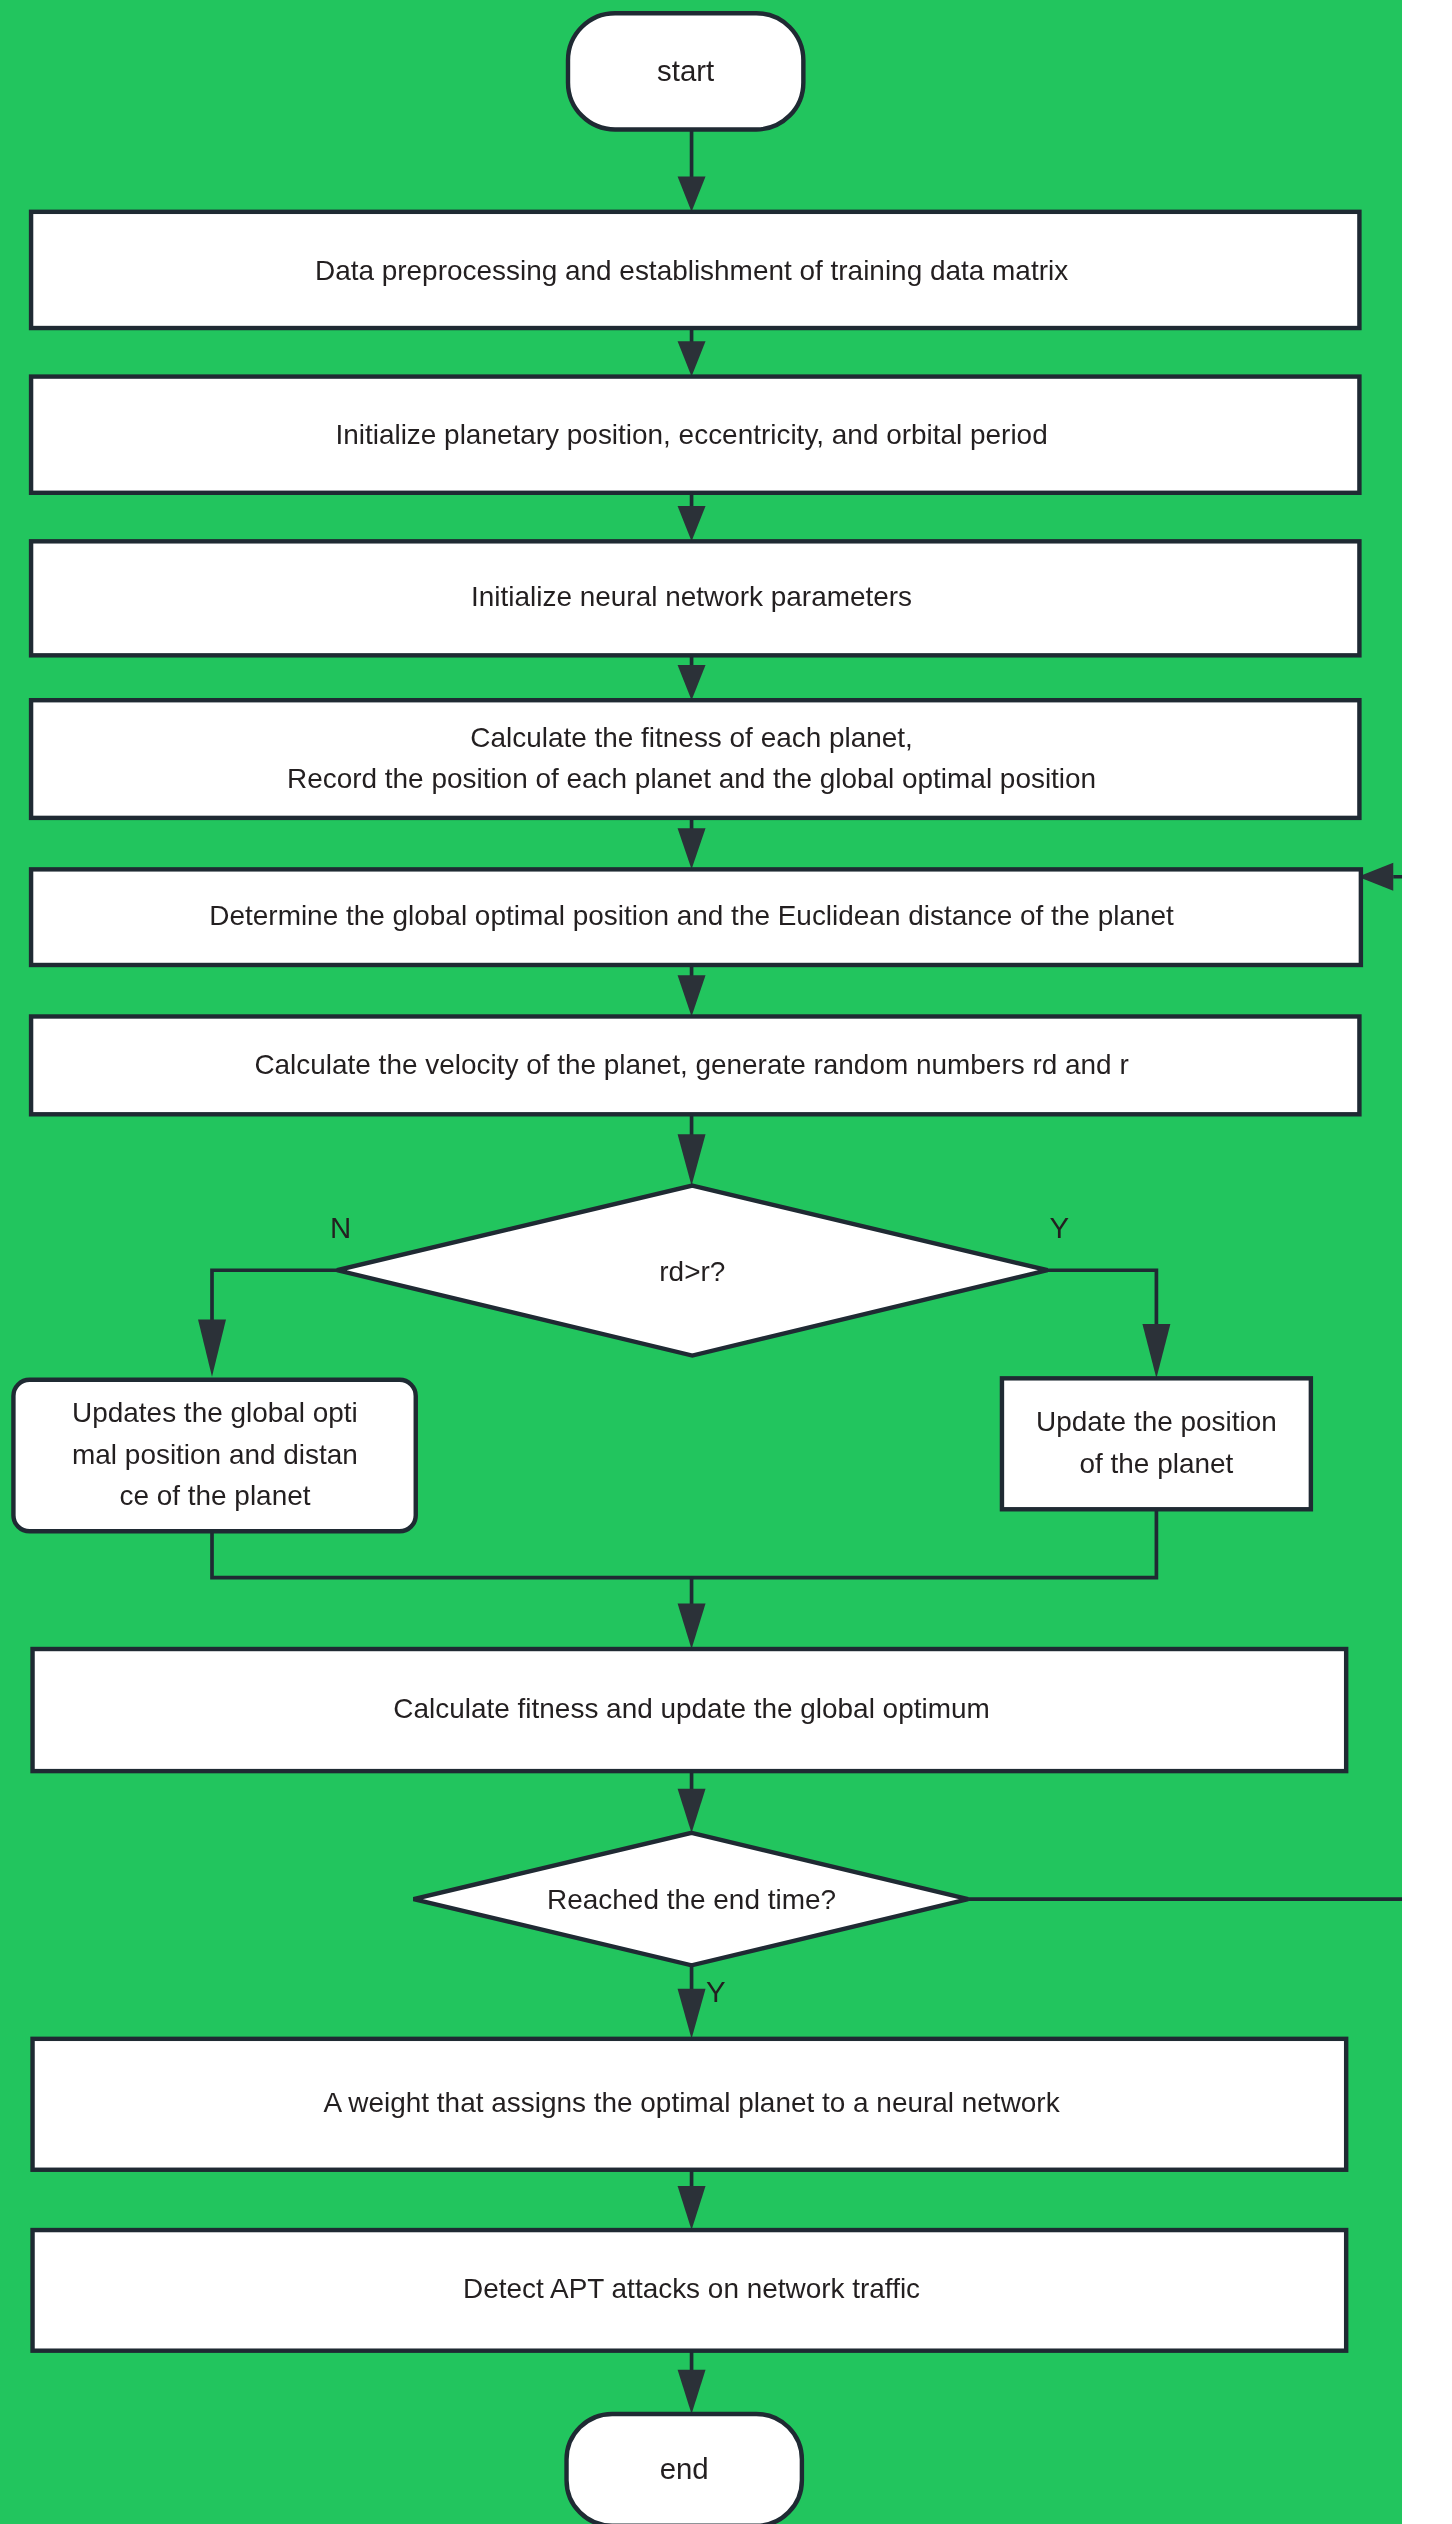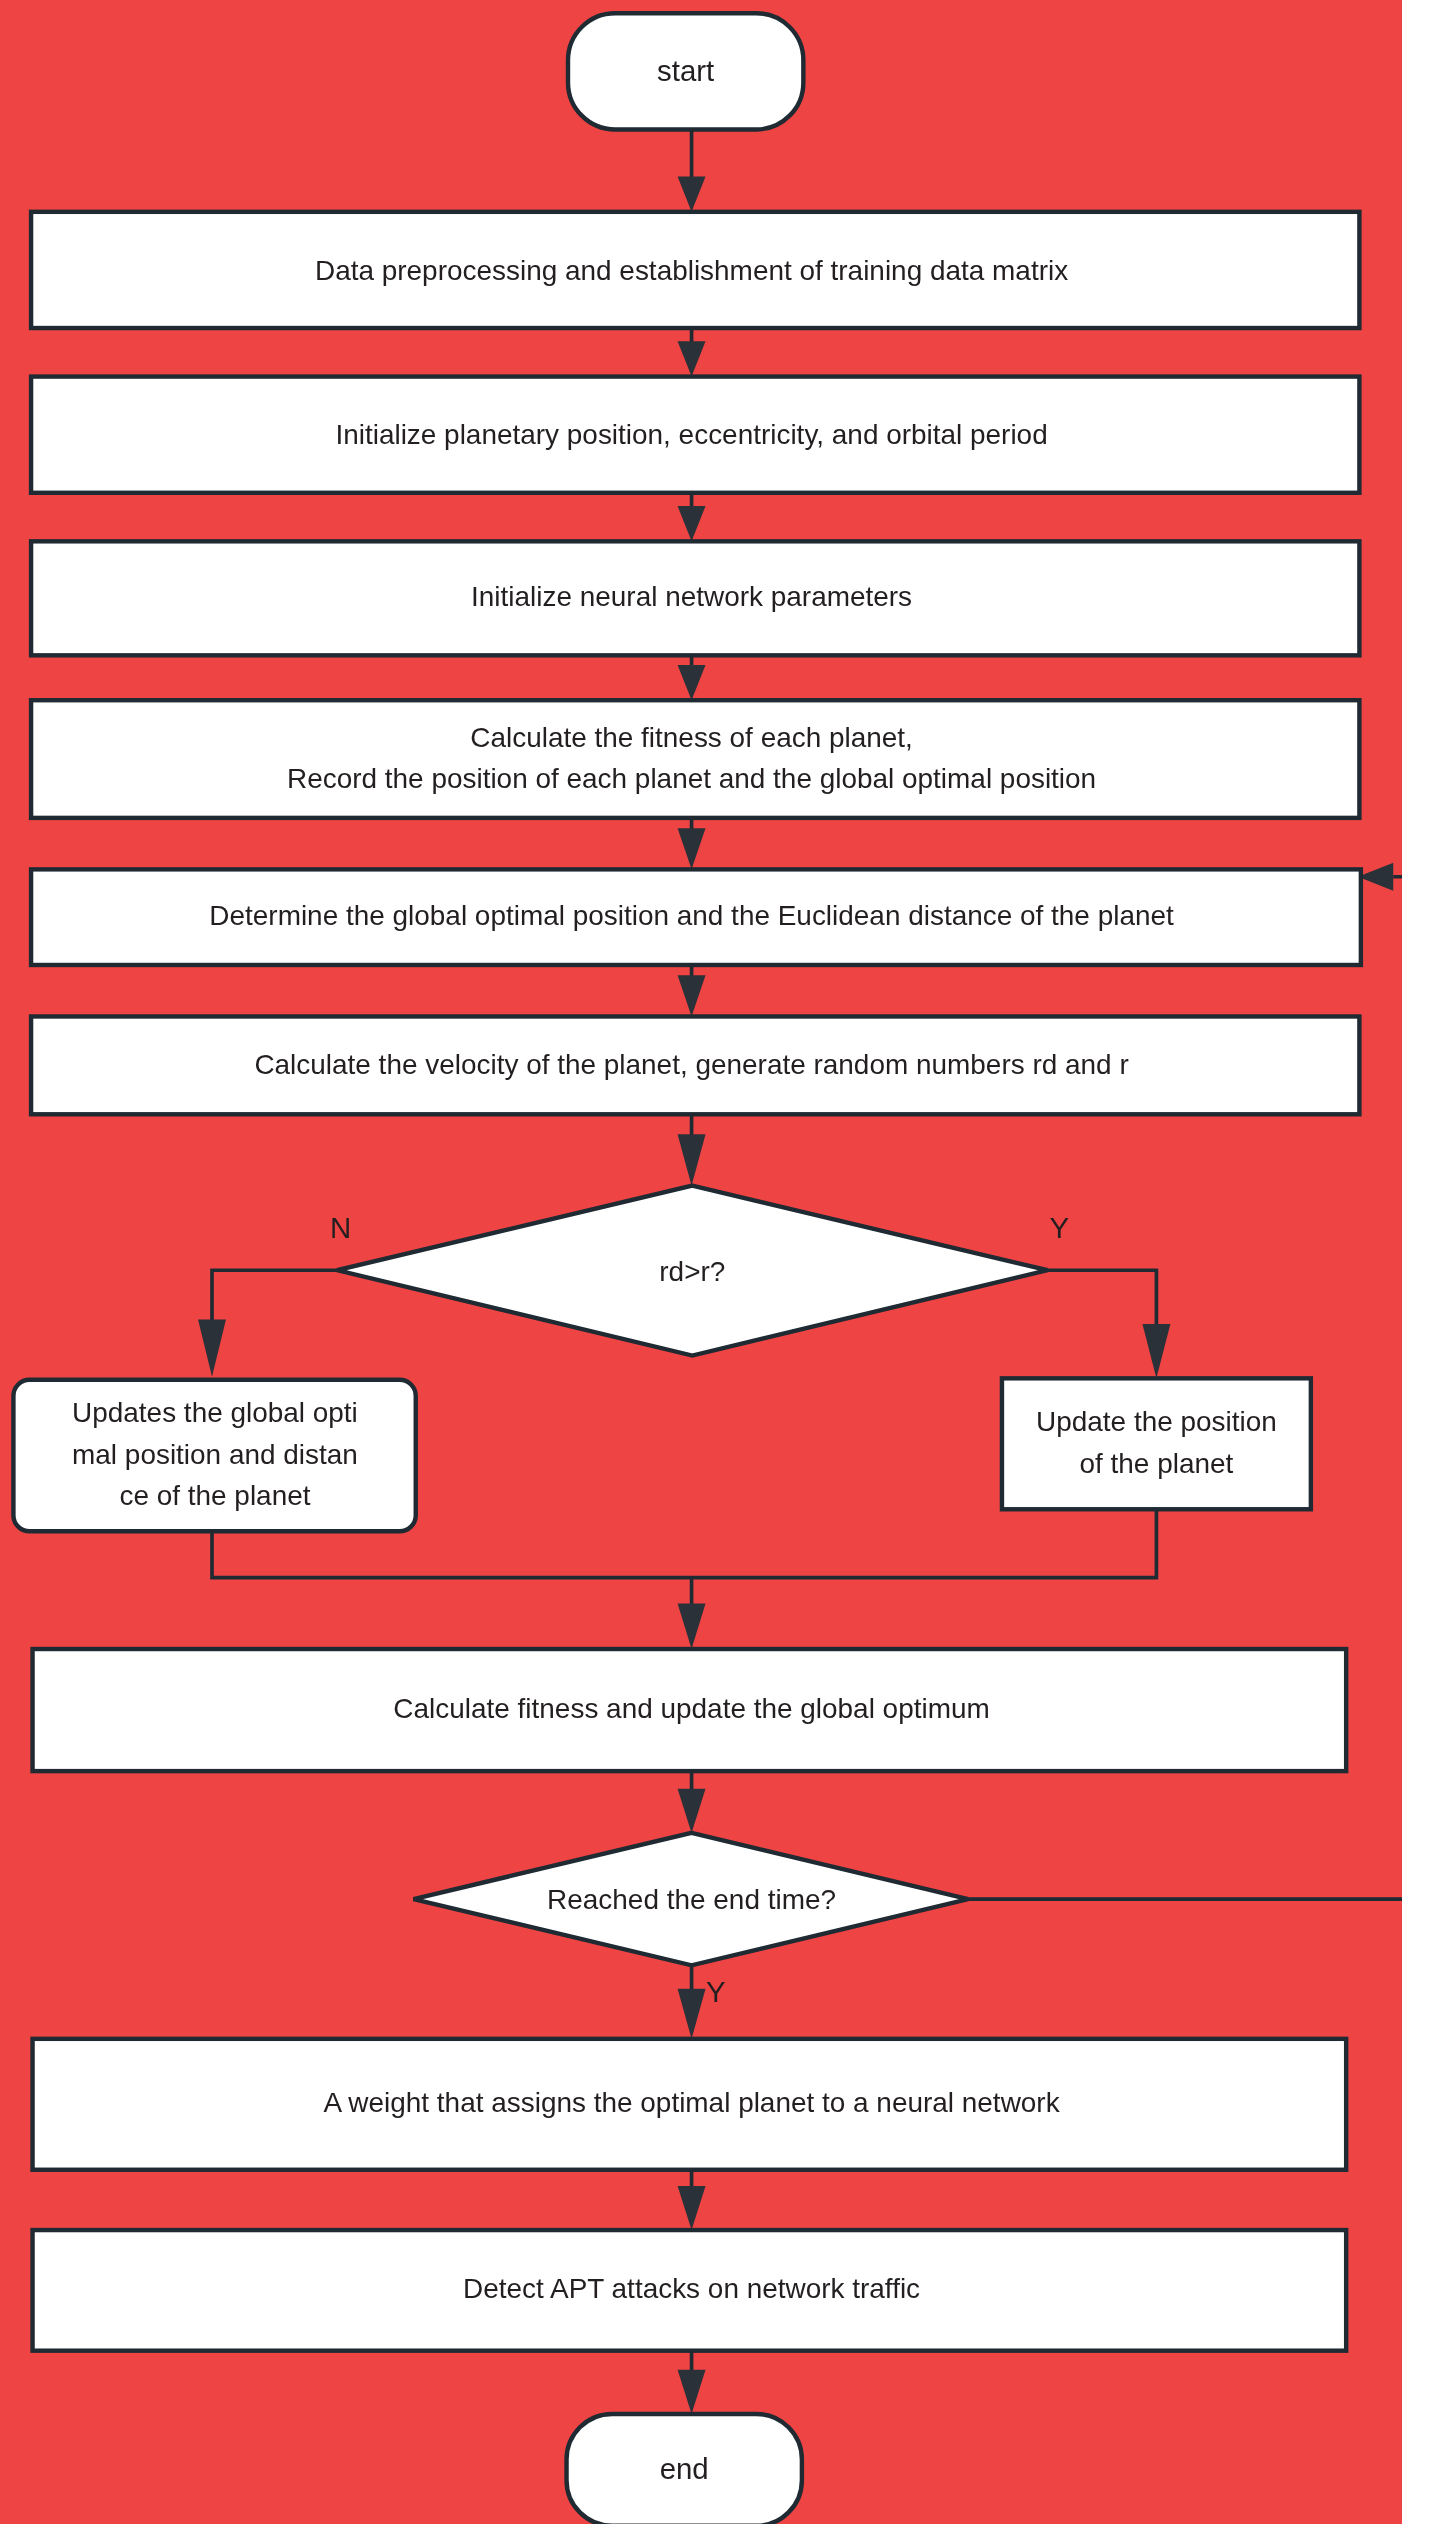--- a/index.html
+++ b/index.html
@@ -7,21 +7,21 @@
     padding: 0;
     background: #ffffff;
   }
   body {
     font-family: "Liberation Sans", sans-serif;
   }
   #flow-root {
     position: relative;
     width: 1402px;
     height: 2525px;
-    background: #ef4444;
+    background: #22c55e;
     overflow: hidden;
   }
   svg#flow-svg {
     position: absolute;
     left: 0;
     top: 0;
     width: 1453px;
     height: 2525px;
     display: block;
   }

